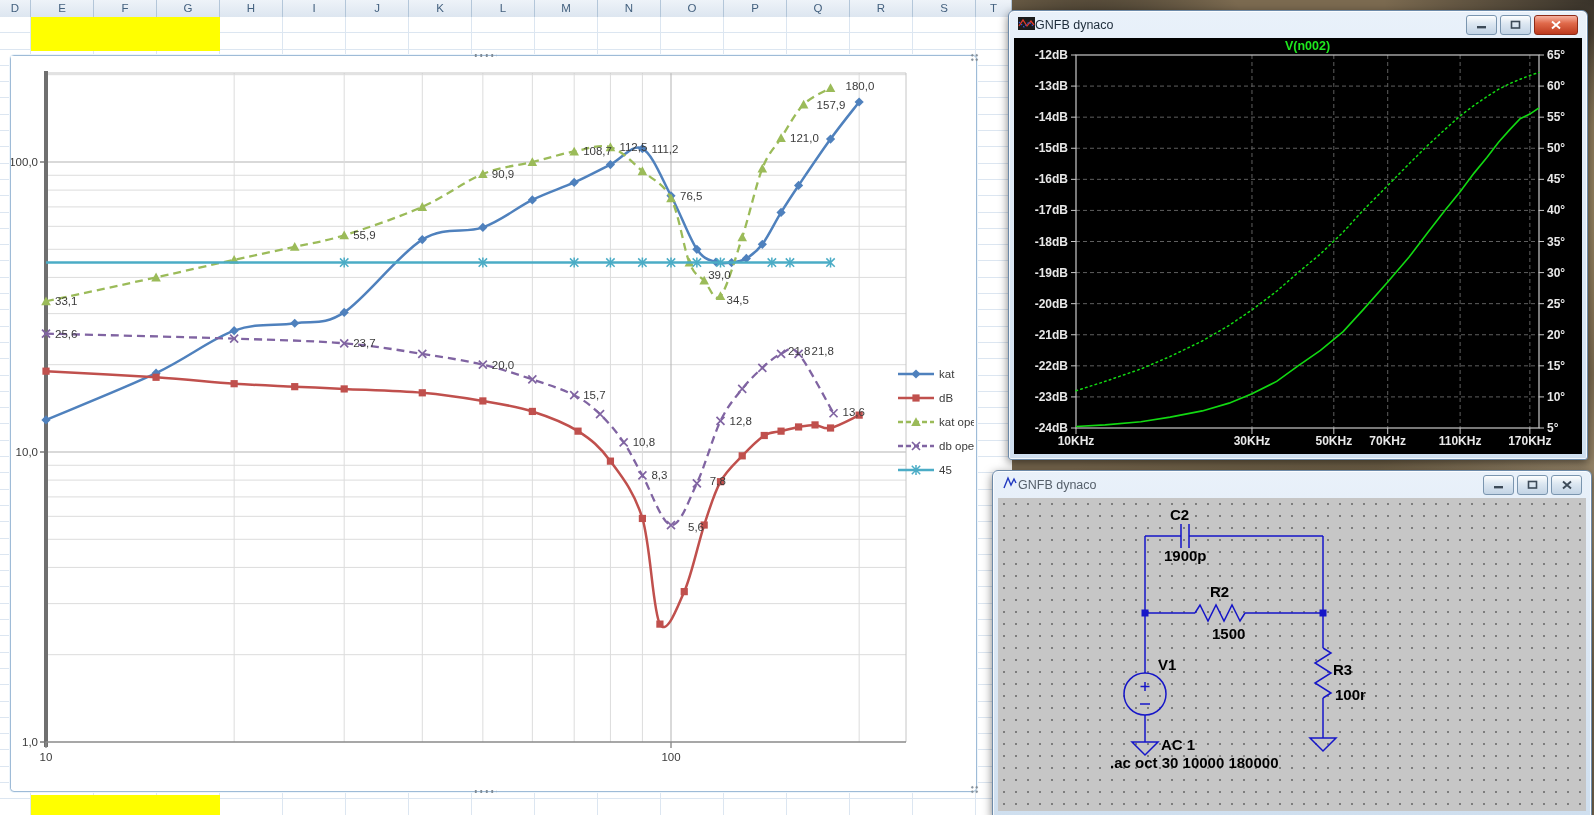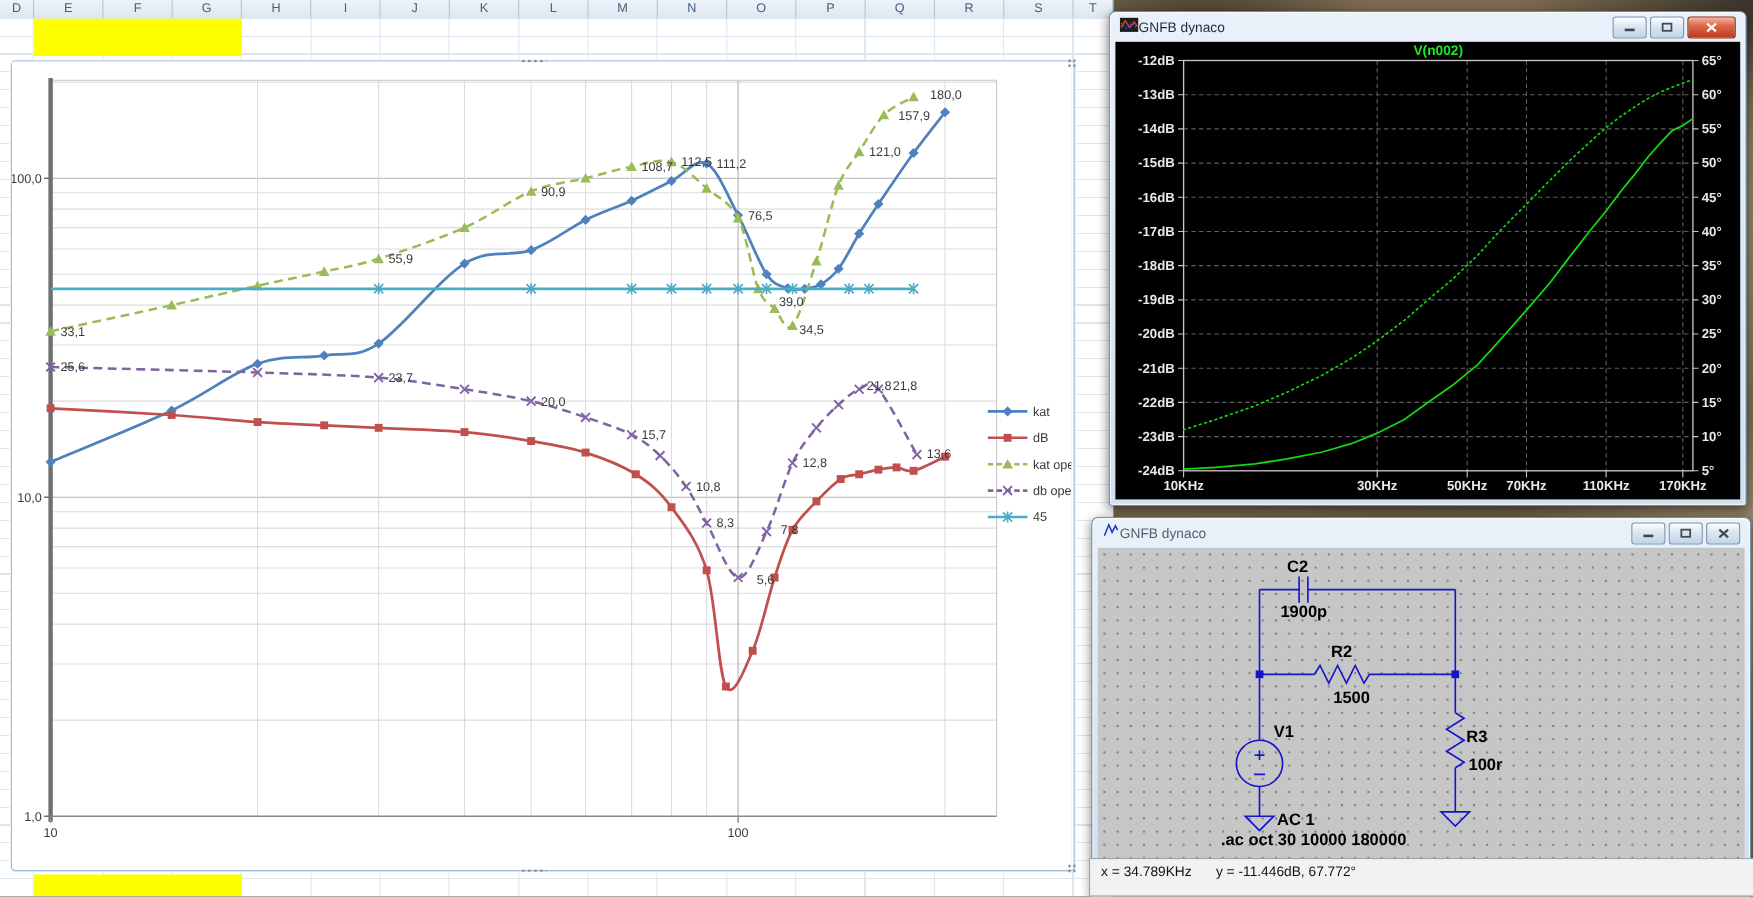--- a/index.html
+++ b/index.html
@@ -662,18 +662,14 @@
         <text x="160" y="172">V1</text>
         <text x="163" y="252">AC 1</text>
         <text x="335" y="177">R3</text>
         <text x="337" y="202">100r</text>
         <text x="112" y="270">.ac oct 30 10000 180000</text>
       </g>
     </svg>
   </div>
 </div>
 
-<div id="status-bar">
-  <span>x = 34.789KHz</span>
-  <span>y = -11.446dB, 67.772°</span>
-</div>
 
 </div>
 
 </body></html>

